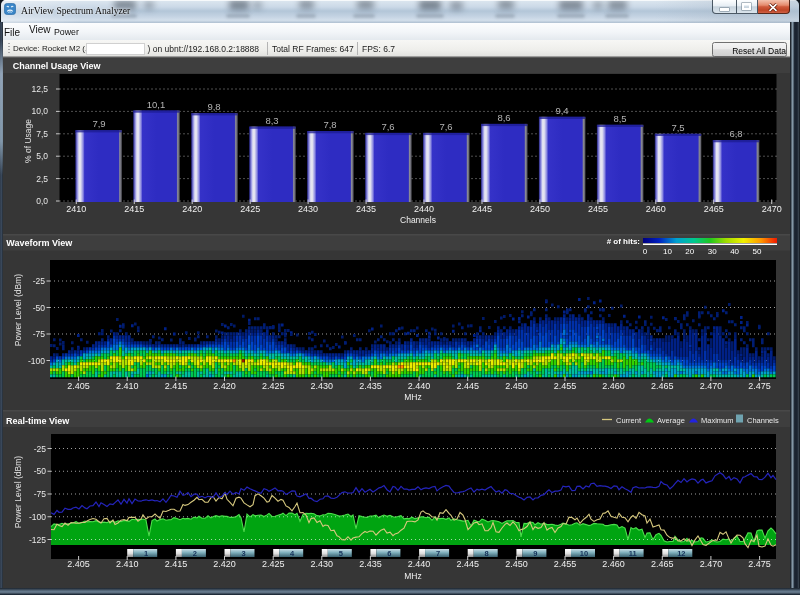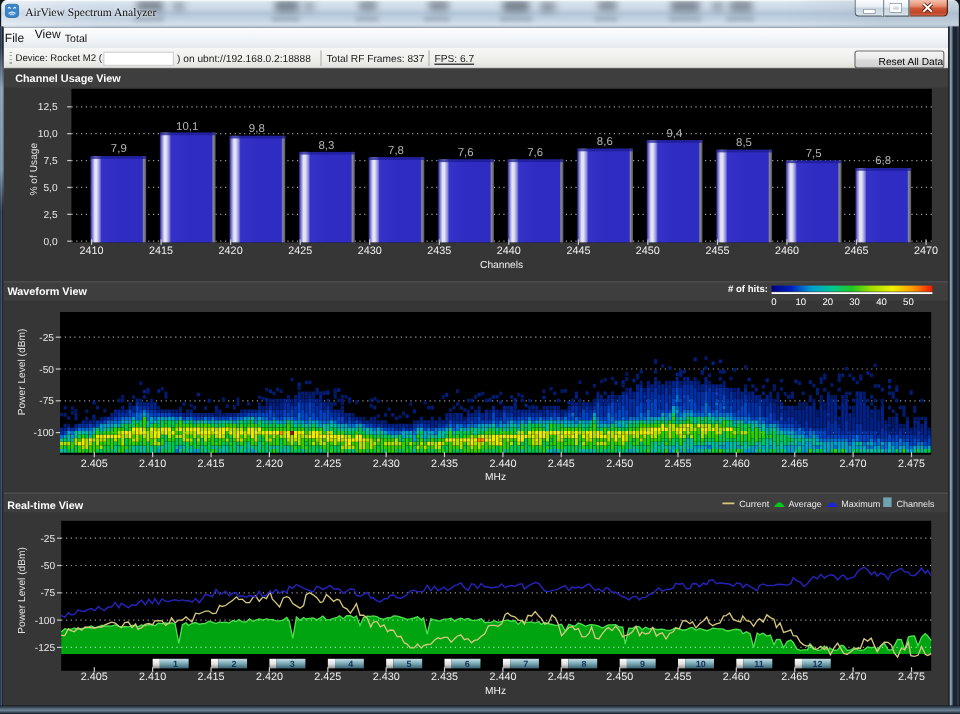--- a/index.html
+++ b/index.html
@@ -52,32 +52,32 @@
     <svg width="30" height="13" viewBox="0 0 30 13">
         <path d="M11.5 3.2 L18.5 9.8 M18.5 3.2 L11.5 9.8" stroke="#5a1606" stroke-width="3.2"></path>
         <path d="M11.5 3.2 L18.5 9.8 M18.5 3.2 L11.5 9.8" stroke="#fff" stroke-width="1.7"></path>
       </svg>
   </div>
 </div>
 
 <div class="abs" style="left:3px;top:23px;width:790px;height:17px;background:linear-gradient(180deg,#fcfdfe 0%,#f2f5f8 55%,#e4e9ee 100%);">
   <span class="abs" style="left:1px;top:3.5px;font-size:10px;color:#111;">File</span>
   <span class="abs" style="left:26px;top:1px;font-size:10px;color:#111;">View</span>
-  <span class="abs" style="left:51px;top:3.5px;font-size:8.8px;color:#111;">Total</span>
+  <span class="abs" style="left:51px;top:3.5px;font-size:8.8px;color:#111;">Power</span>
 </div>
 
 <div class="abs" style="left:3px;top:40px;width:790px;height:18px;background:linear-gradient(180deg,#f7f7f5 0%,#eeeeeb 60%,#e0e0dd 100%);border-bottom:1px solid #8f8f8f;">
   <div class="abs" style="left:5px;top:3px;width:2px;height:11px;background:repeating-linear-gradient(180deg,#a8a8a8 0 1px,transparent 1px 3px);"></div>
   <span class="abs" style="left:10px;top:4px;font-size:8px;color:#1a1a1a;">Device: Rocket M2 (.</span>
   <div class="abs" style="left:82.5px;top:2.5px;width:59px;height:12.5px;background:#fff;border:1px solid #d0d0d0;"></div>
   <span class="abs" style="left:144.5px;top:4px;font-size:8.5px;color:#1a1a1a;">) on ubnt://192.168.0.2:18888</span>
   <div class="abs" style="left:264px;top:2px;width:1px;height:13px;background:#b4b4b4;"></div>
-  <span class="abs" style="left:269px;top:4px;font-size:8.5px;color:#1a1a1a;">Total RF Frames: 837</span>
+  <span class="abs" style="left:269px;top:4px;font-size:8.5px;color:#1a1a1a;">Total RF Frames: 647</span>
   <div class="abs" style="left:354px;top:2px;width:1px;height:13px;background:#b4b4b4;"></div>
-  <span class="abs" style="left:359px;top:4px;font-size:8.5px;color:#1a1a1a;text-decoration:underline;">FPS: 6.7</span>
+  <span class="abs" style="left:359px;top:4px;font-size:8.5px;color:#1a1a1a;">FPS: 6.7</span>
   <div class="abs" style="left:709px;top:2px;width:75px;height:15px;border:1px solid #707070;border-radius:2.5px;background:linear-gradient(180deg,#f4f4f4 0%,#ebebeb 45%,#dcdcdc 52%,#cfcfcf 100%);">
     <div style="font-size:8.5px;color:#000;text-align:right;margin-top:2.5px;">Reset All Data</div>
   </div>
 </div>
 
 <div class="abs" style="left:3px;top:59px;width:790px;height:529px;background:#363636;"></div>
 
 <svg class="abs" style="left:3px;top:56px" width="790" height="178" viewBox="3 56 790 178">
   <rect x="3" y="56.5" width="790" height="1" fill="#5a5a5a"></rect>
   <rect x="3" y="57.5" width="790" height="15.5" fill="#3e3e3e"></rect>

